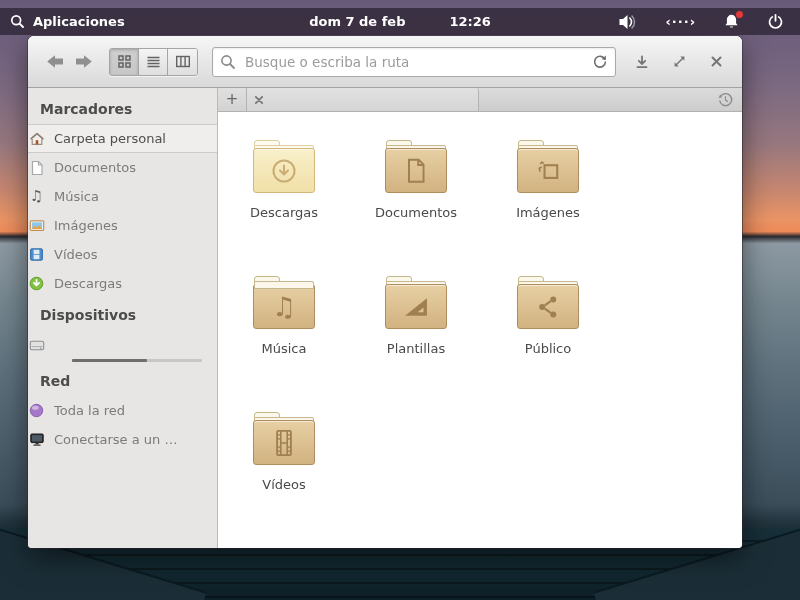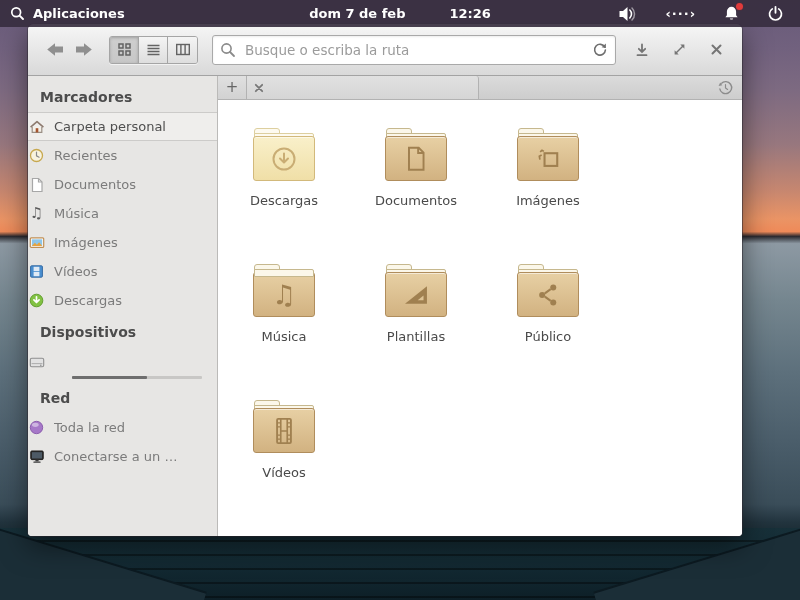--- a/index.html
+++ b/index.html
@@ -17,35 +17,35 @@
       #16262e 90%, #102028 100%); }
   .pier { position:absolute; left:0; right:0; bottom:0; height:72px;
     background:
       repeating-linear-gradient(180deg, rgba(0,0,0,0) 0 12px, rgba(0,0,0,.38) 12px 14px),
       linear-gradient(180deg,#173039 0%,#122831 60%,#0d1f27 100%); }
   .rail { position:absolute; width:260px; height:80px; background:#1b2e37; box-shadow:0 -2px 0 #0c1a21; }
   .rail.left  { bottom:-34px; left:-60px;  transform:rotate(17deg); }
   .rail.right { bottom:-34px; right:-60px; transform:rotate(-17deg); }
 
   
-  .panel { position:absolute; top:0; left:0; right:0; height:27px;
+  .panel { position:absolute; top:8px; left:0; right:0; height:27px;
     background:rgba(55,46,63,.92); display:flex; align-items:center;
     color:#fff; font-size:13px; font-weight:bold; z-index:30; }
   .panel-left { display:flex; align-items:center; gap:8px; margin-left:10px; cursor:default; }
   .panel-center { position:absolute; left:50%; transform:translateX(-50%);
     display:flex; align-items:center; gap:44px; }
   .panel-right { margin-left:auto; display:flex; align-items:center; gap:27px; margin-right:16px; }
   .picon { display:flex; align-items:center; }
   .net-glyph { font-size:13px; letter-spacing:1px; font-weight:bold; }
   .bell-wrap { position:relative; }
   .badge { position:absolute; top:-3px; right:-4px; width:9px; height:9px;
     border-radius:50%; border:1px solid rgba(55,46,63,.9); }
 
   
-  .window { position:absolute; left:28px; top:24px; width:714px; height:512px;
+  .window { position:absolute; left:28px; top:36px; width:714px; height:512px;
     border-radius:6px 6px 4px 4px; overflow:hidden; display:flex; flex-direction:column;
     box-shadow:0 10px 28px rgba(0,0,0,.5), 0 0 0 1px rgba(60,55,65,.55); z-index:20;
     background:#fff; }
 
   
   .toolbar { height:52px; flex:none; background:linear-gradient(#f6f6f6,#d9d9d9);
     border-bottom:1px solid #a3a3a3; display:flex; align-items:center; padding:0 13px; }
   .navbtn { width:28px; height:28px; display:flex; align-items:center; justify-content:center;
     background:none; border:none; cursor:pointer; }
   .viewswitch { display:flex; border:1px solid #a5a5a5; border-radius:3px; overflow:hidden;
@@ -244,29 +244,20 @@
           <span class="sicon">
             <svg width="16" height="16" viewBox="0 0 16 16">
               <path d="M3.2 8v5.4h9.6V8" fill="#f4f0e8" stroke="#9a8f85" stroke-width="1.2"></path>
               <path d="M1.6 8.2L8 2.6l6.4 5.6" fill="none" stroke="#8d7a6e" stroke-width="1.6" stroke-linejoin="round"></path>
               <rect x="6.7" y="9.2" width="2.6" height="4.2" fill="#a5552f"></rect>
             </svg>
           </span>
           <span class="slabel">Carpeta personal</span>
         </div>
 
-        <div class="srow">
-          <span class="sicon">
-            <svg width="15" height="15" viewBox="0 0 15 15">
-              <circle cx="7.5" cy="7.5" r="6" fill="#f8f3df" stroke="#c7a84f" stroke-width="1.3"></circle>
-              <path d="M7.5 4.2v3.6l2.6 1.4" stroke="#8a8a8a" stroke-width="1.2" fill="none" stroke-linecap="round"></path>
-            </svg>
-          </span>
-          <span class="slabel">Recientes</span>
-        </div>
 
         <div class="srow">
           <span class="sicon">
             <svg width="14" height="16" viewBox="0 0 14 16">
               <path d="M2.5 1.5h6l3.5 3.5v9.5h-9.5z" fill="#fff" stroke="#a7a7a7" stroke-width="1.2"></path>
               <path d="M8.5 1.5V5H12" fill="none" stroke="#a7a7a7" stroke-width="1.2"></path>
             </svg>
           </span>
           <span class="slabel">Documentos</span>
         </div>

